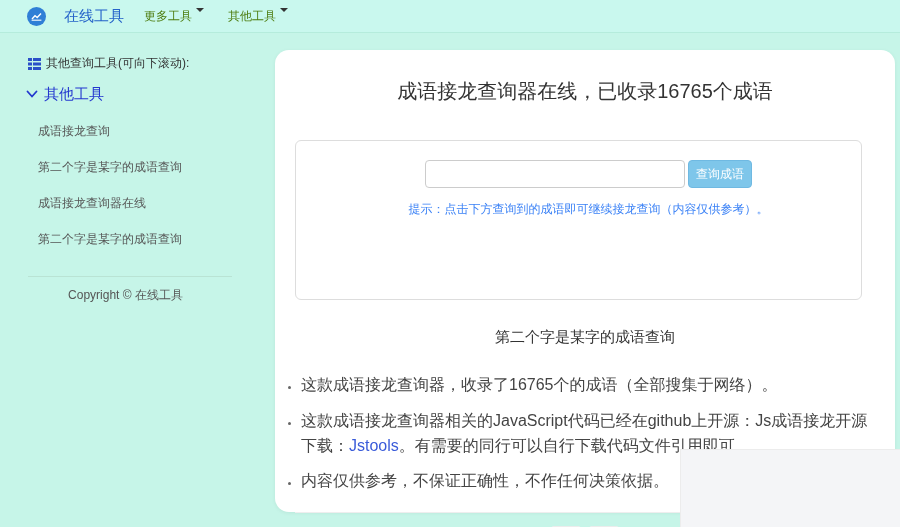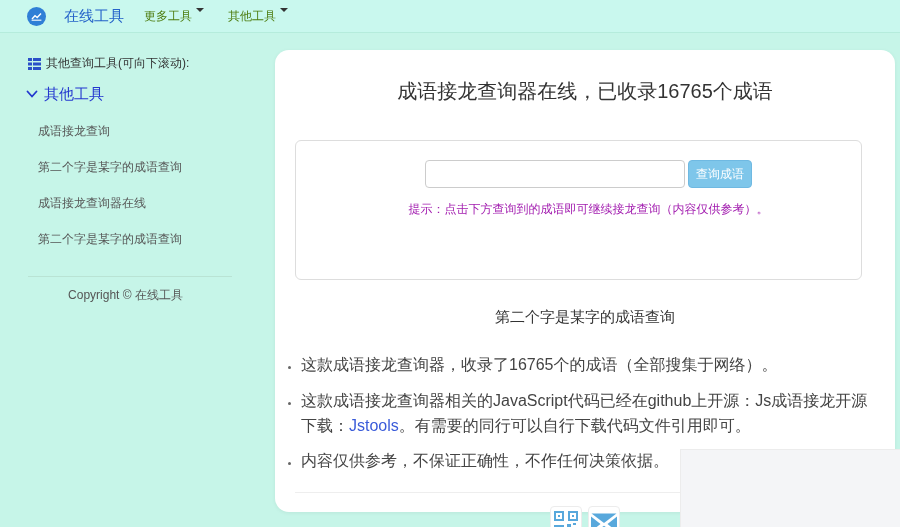--- a/index.html
+++ b/index.html
@@ -101,21 +101,21 @@
     padding-top: 28px;
   }
   .page-title {
     text-align: center;
     font-size: 20px;
     font-weight: 500;
     color: #333;
   }
   .query-panel {
     margin: 35px 33px 0 20px;
-    height: 140px;
+    height: 160px;
     border: 1px solid #ddd;
     border-radius: 6px;
     padding-top: 19px;
     padding-left: 20px;
   }
   .query-row { display: flex; justify-content: center; align-items: stretch; }
   .query-input {
     width: 260px; height: 28px;
     border: 1px solid #ccc;
     border-radius: 4px;
@@ -133,21 +133,21 @@
     border-radius: 4px;
     color: #ffffff;
     font-size: 12px;
     cursor: pointer;
     font-family: inherit;
   }
   .query-hint {
     margin-top: 13px;
     text-align: center;
     font-size: 12px;
-    color: #a21caf;
+    color: #3b82f6;
   }
   .section-heading {
     margin-top: 28px;
     text-align: center;
     font-size: 15px;
     font-weight: 500;
     color: #333;
   }
   .bullets {
     margin: 26px 22px 0 26px;

